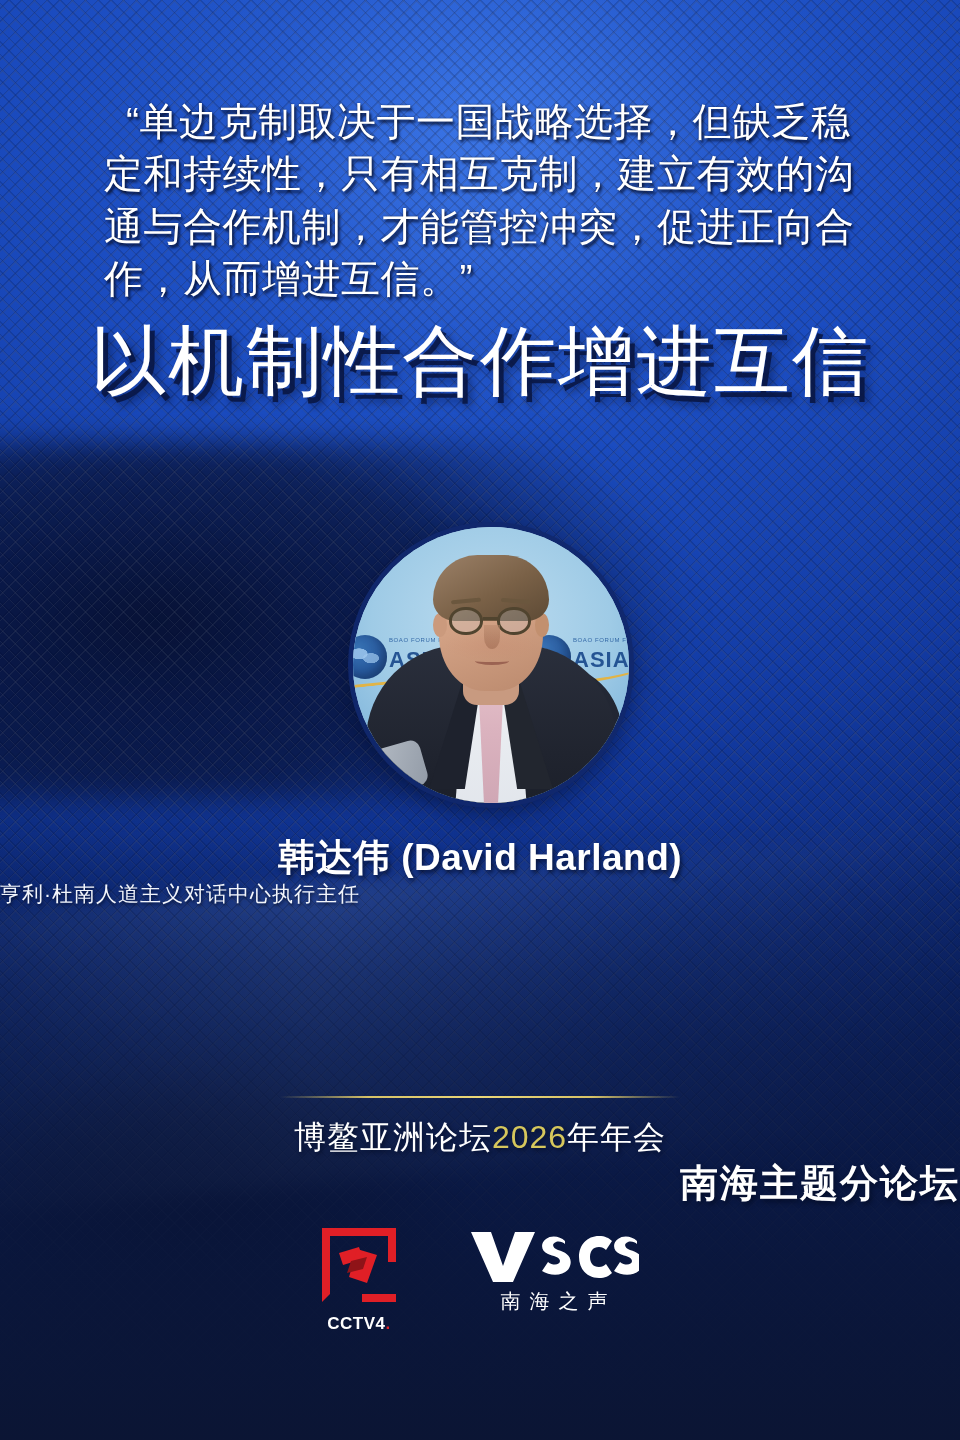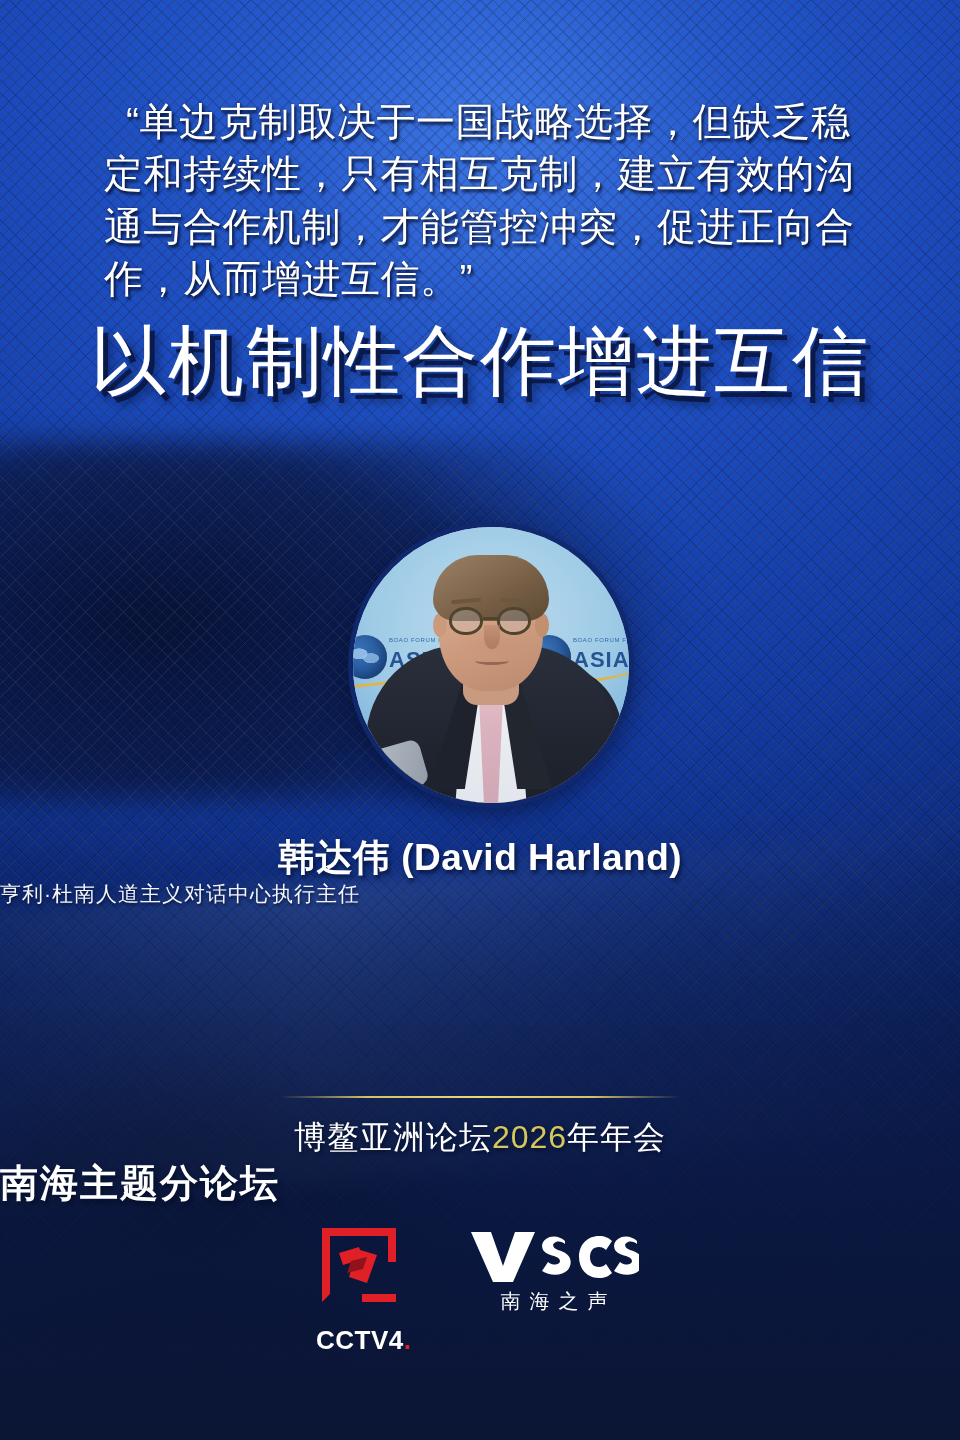--- a/index.html
+++ b/index.html
@@ -235,21 +235,21 @@
   }
 
   
   .forum-line1{
     position:absolute;left:0;right:0;top:1116px;text-align:center;
     font-size:32px;font-weight:normal;color:#ffffff;letter-spacing:1px;
     text-shadow:2px 2px 4px rgba(3,10,34,.75);
   }
   .forum-year{color:#d6c75c;}
   .forum-line2{
-    position:absolute;left:0;right:0;top:1158px;text-align:left;
+    position:absolute;left:0;right:0;top:1158px;text-align:right;
     font-size:38px;font-weight:bold;color:#ffffff;letter-spacing:2px;
     text-shadow:2px 3px 5px rgba(3,10,34,.8);
     font-family:Liberation Serif, serif;
   }
 
   
   .logos{
     position:absolute;left:0;right:0;top:1228px;height:110px;
     display:flex;align-items:flex-start;justify-content:center;gap:62px;
   }
@@ -267,22 +267,22 @@
     content:"";position:absolute;right:-8px;bottom:-8px;width:34px;height:8px;background:#e01f26;
   }
   .cctv-dot{
     position:absolute;right:-8px;bottom:-8px;width:8px;height:8px;background:#e01f26;
   }
   .cctv-glyph{
     position:absolute;left:50%;top:50%;transform:translate(-50%,-50%);
     width:44px;height:40px;
   }
   .cctv-word{
-    margin-top:23px;text-align:center;color:#ffffff;
-    font-size:26px;font-weight:bold;letter-spacing:.5px;
+    margin-top:12px;text-align:center;color:#ffffff;
+    font-size:17px;font-weight:bold;letter-spacing:.5px;
   }
   .cctv-word .pt{color:#e01f26;}
   .vscs{position:relative;width:180px;padding-top:2px;}
   .vscs-mark{display:block;margin:0 auto;}
   .vscs-sub{
     margin-top:4px;text-align:center;color:#ffffff;
     font-size:20px;letter-spacing:9px;text-indent:9px;
   }
 </style>
 </head>

